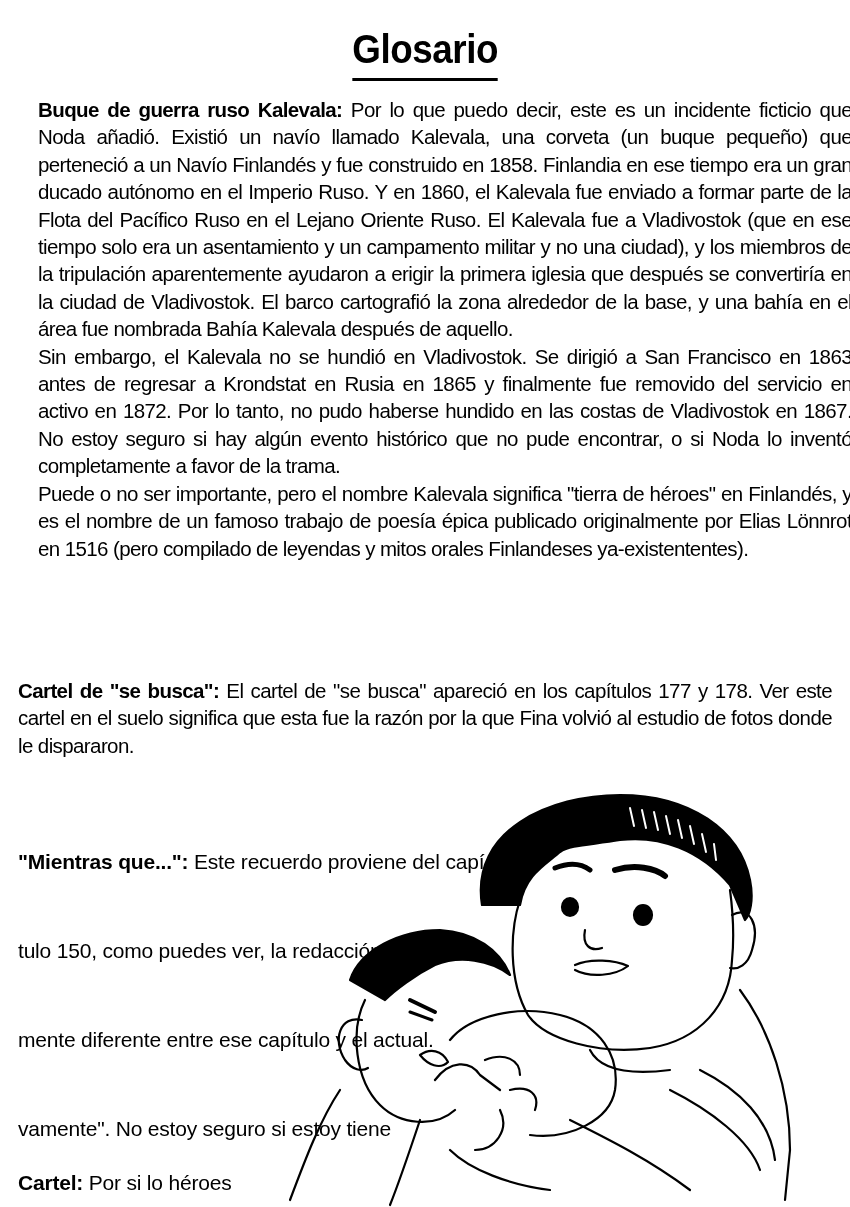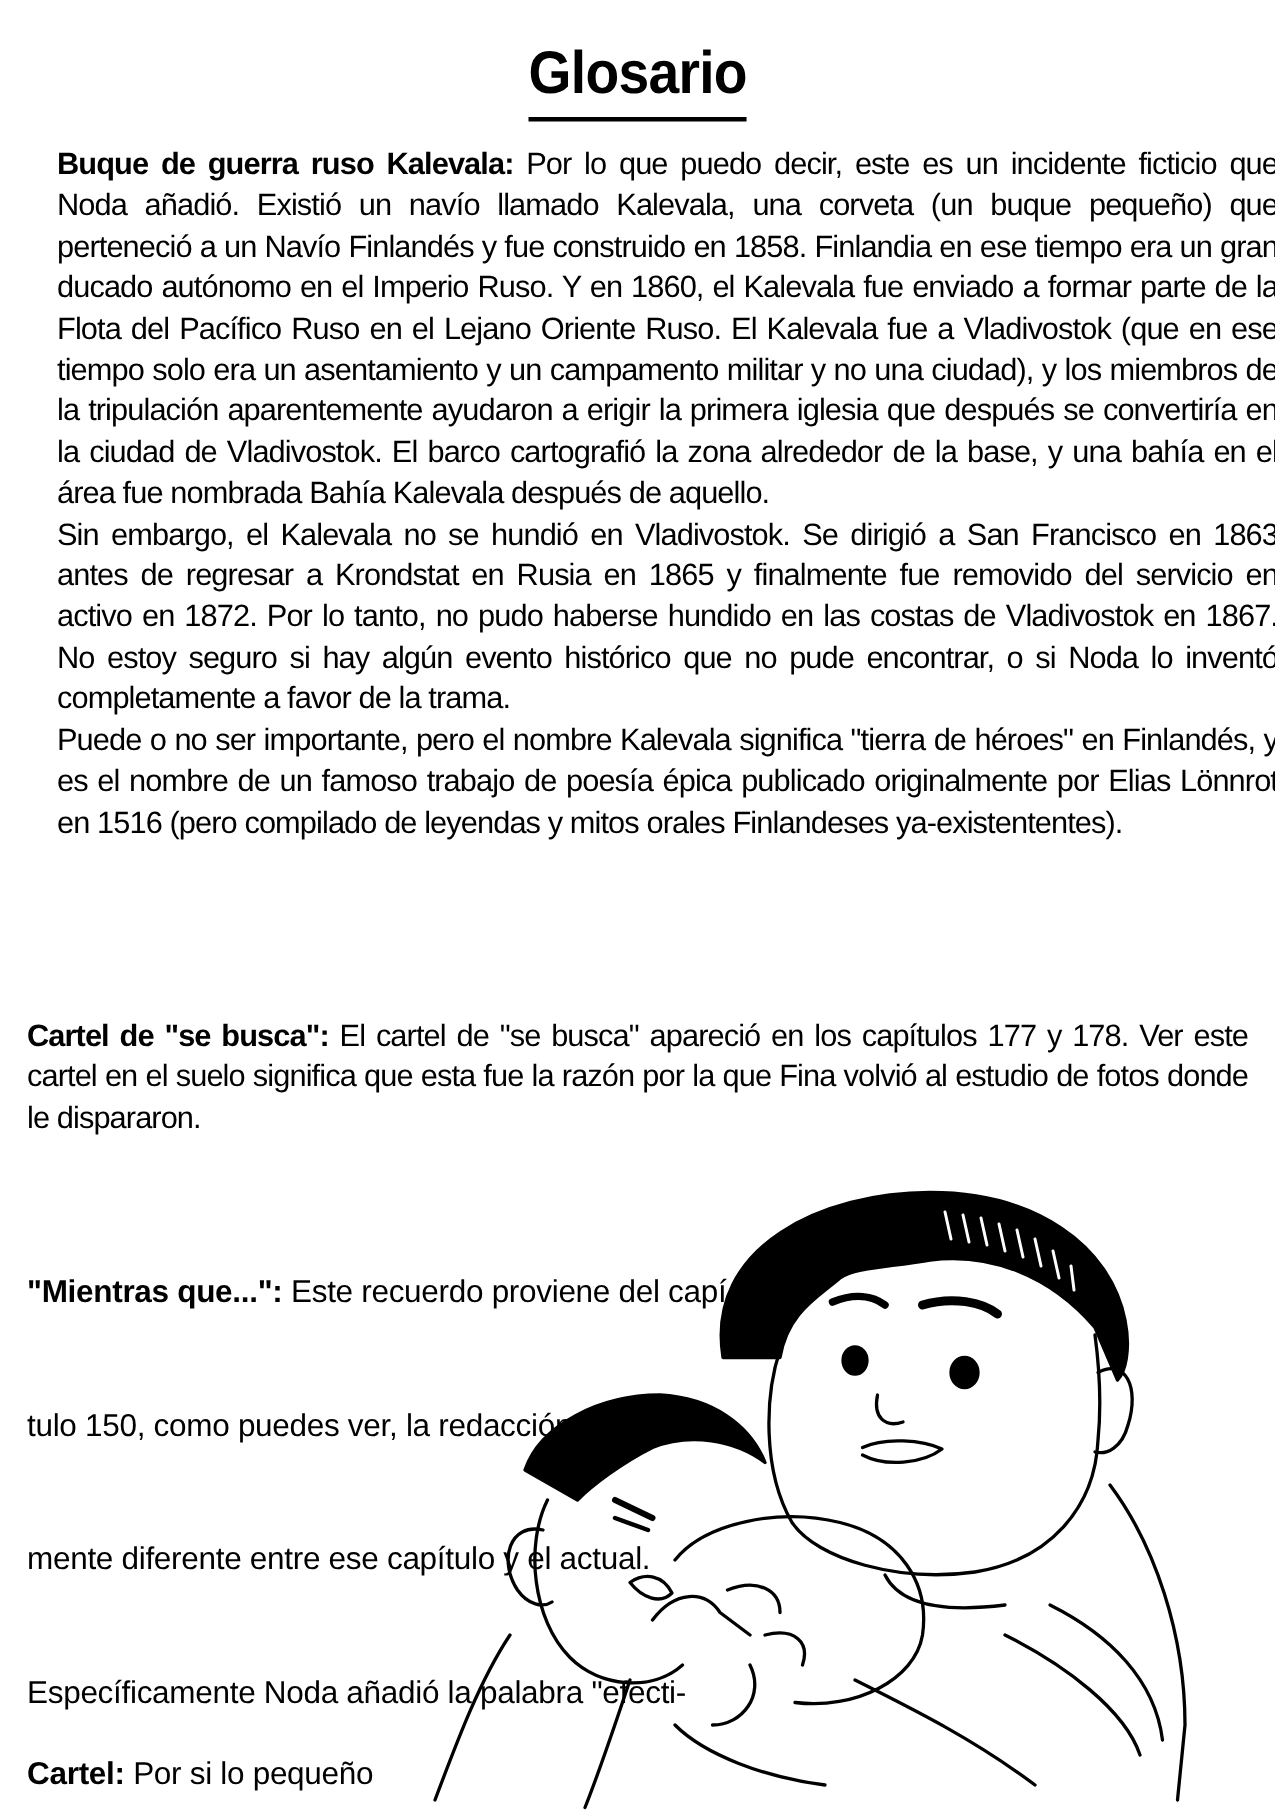--- a/index.html
+++ b/index.html
@@ -75,31 +75,30 @@
 <div class="block justify" style="top:677px;">
   <p class="para">
     <span class="term">Cartel de "se busca":</span><span> El cartel de "se busca" apareció en los capítulos 177 y 178. Ver este cartel en el suelo significa que esta fue la razón por la que Fina volvió al estudio de fotos donde le dispararon.</span>
   </p>
 </div>
 
 <div class="narrow" style="top:788px;">
   <span class="line"><span class="term">"Mientras que...":</span><span> Este recuerdo proviene del capí-</span></span>
   <span class="line">tulo 150, como puedes ver, la redacción es ligera-</span>
   <span class="line">mente diferente entre ese capítulo y el actual.</span>
-  <span class="line">Específicamente Noda añadió la palabra "efecti-</span>
   <span class="line">vamente". No estoy seguro si estoy tiene</span>
   
   
   
   
   
 </div>
 
 <div class="narrow" style="top:1109px;">
-  <span class="line"><span class="term">Cartel:</span><span> Por si lo pequeño</span></span>
+  <span class="line"><span class="term">Cartel:</span><span> Por si lo héroes</span></span>
   
   
 </div>
 
 <svg class="illustration" viewBox="0 0 580 417" fill="none" stroke="#000" stroke-width="2.2" stroke-linecap="round" stroke-linejoin="round">
 
   <path d="M212 115 C 200 40, 280 5, 350 5 C 420 5, 470 40, 480 90 C 484 110, 480 125, 475 130 L 460 95 C 430 60, 390 45, 350 50 C 320 55, 300 55, 290 62 C 275 75, 255 85, 250 115 Z" fill="#000"></path>
 
   <g stroke="#fff" stroke-width="2">
     <path d="M360 18 L 364 36"></path>

